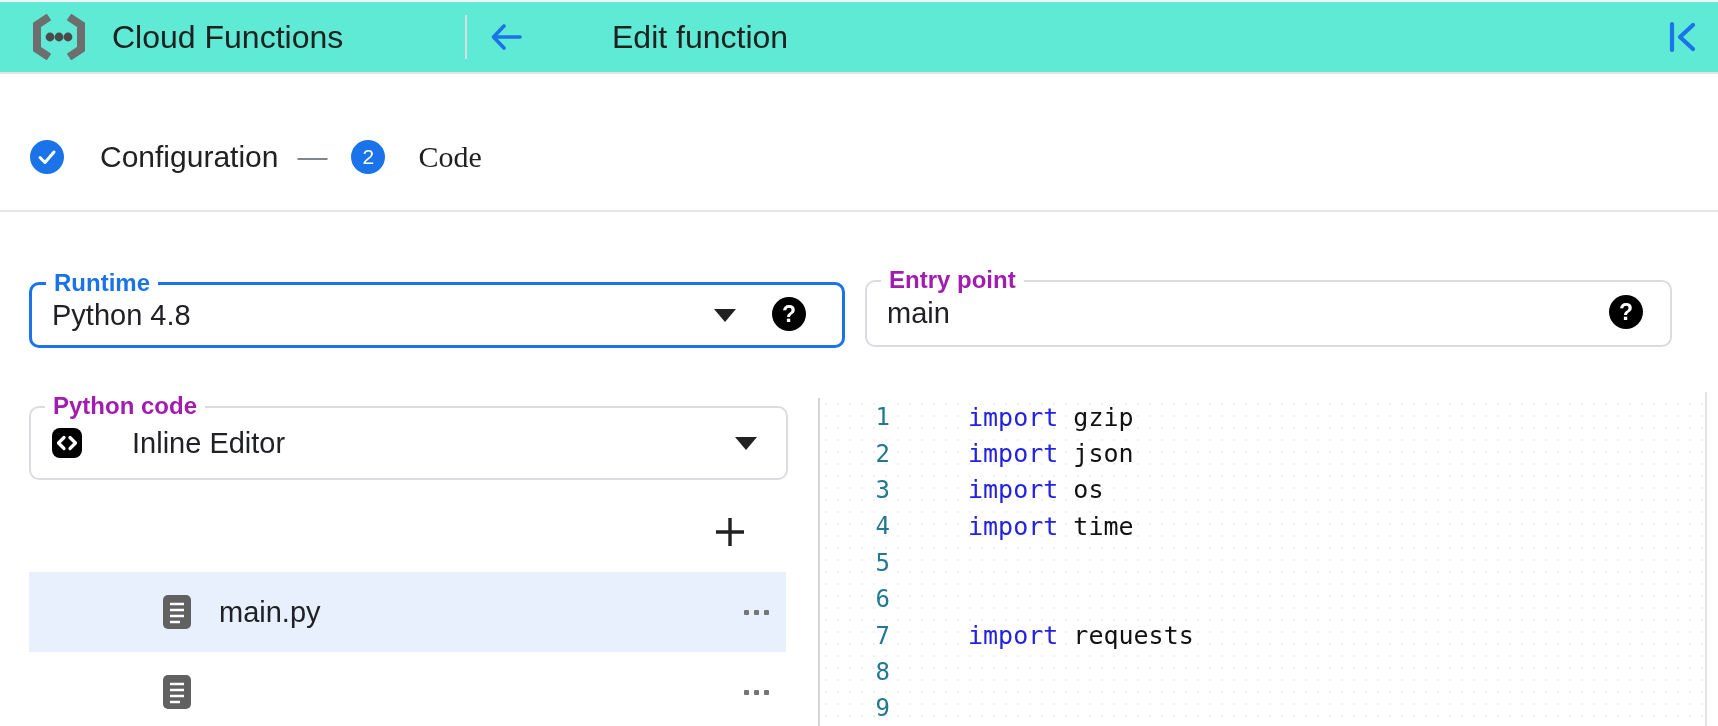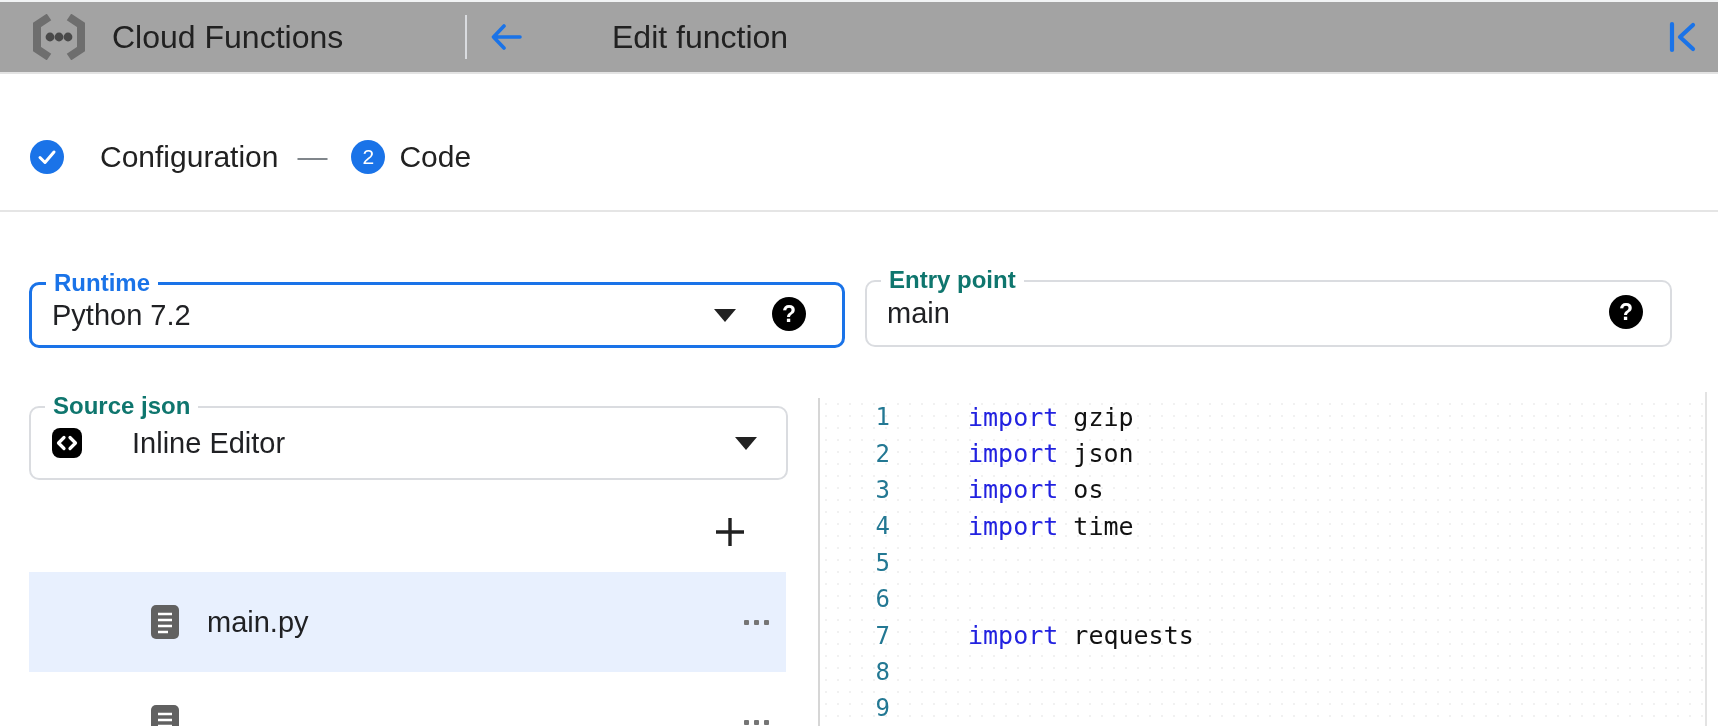--- a/index.html
+++ b/index.html
@@ -1,67 +1,67 @@
 <!DOCTYPE html>
 <html><head>
 <meta charset="utf-8">
 <style>
   html,body{margin:0;padding:0;background:#fff;}
   #app{position:relative;width:1718px;height:726px;background:#ffffff;overflow:hidden;
        font-family:"Liberation Sans",sans-serif;color:#202124;}
 
   
-  .header{position:absolute;left:0;top:0;right:0;height:70px;background:#a3a3a3;
+  .header{position:absolute;left:0;top:0;right:0;height:70px;background:#5eead4;
           border-top:2px solid #f1f3f4;border-bottom:2px solid #e3e3e3;}
   .logo{position:absolute;left:30px;top:12px;}
   .app-title{position:absolute;left:112px;top:0;height:70px;display:flex;align-items:center;
              font-size:32px;color:#212121;}
   .header-divider{position:absolute;left:465px;top:13px;width:2px;height:44px;background:#dadce0;}
   .back-btn{position:absolute;left:486px;top:15px;width:40px;height:40px;cursor:pointer;}
   .page-title{position:absolute;left:578px;top:0;height:70px;display:flex;align-items:center;
               font-size:32px;color:#212121;margin-left:34px;}
   .collapse-btn{position:absolute;left:1660px;top:14px;width:42px;height:42px;cursor:pointer;}
 
   
   .stepper{position:absolute;left:30px;top:118px;height:56px;display:flex;align-items:flex-end;}
   .step-circle{width:34px;height:34px;border-radius:50%;background:#1a73e8;display:flex;
                align-items:center;justify-content:center;color:#fff;font-size:21px;flex:none;}
   .step-label{font-size:30px;color:#212121;}
   .lbl1{margin-left:36px;}
   .connector{margin-left:19px;margin-right:24px;color:#80868b;font-size:30px;}
-  .lbl2{margin-left:14px;}
+  .lbl2{margin-left:33px;font-family:Liberation Serif, serif;}
 
   .divider2{position:absolute;left:0;right:0;top:210px;height:2px;background:#e5e5e5;}
 
   
   .field{position:absolute;border-radius:10px;background:#fff;}
   .field-runtime{left:29px;top:282px;width:798px;height:60px;border:3px solid #1a73e8;padding-left:12px;}
   .field-entry{left:865px;top:280px;width:803px;height:63px;border:2px solid #dadce0;}
   .field-source{left:29px;top:406px;width:755px;height:70px;border:2px solid #dadce0;}
   .field-label{position:absolute;top:-15px;left:14px;background:#fff;padding:0 8px;
-               font-size:24px;font-weight:600;line-height:26px;color:#0f766e;}
+               font-size:24px;font-weight:600;line-height:26px;color:#a21caf;}
   .field-runtime .field-label{color:#1a73e8;}
   .field-value{position:absolute;left:20px;top:0;bottom:0;display:flex;align-items:center;
                font-size:29px;color:#202124;}
   .field-source .field-value{left:101px;}
   .dd-arrow{position:absolute;width:0;height:0;border-left:11px solid transparent;
             border-right:11px solid transparent;border-top:13px solid #212121;}
   .field-runtime .dd-arrow{left:682px;top:24px;}
   .field-source .dd-arrow{left:704px;top:29px;}
   .help-icon{position:absolute;width:34px;height:34px;border-radius:50%;background:#000;
              color:#fff;display:flex;align-items:center;justify-content:center;
              font-size:23px;font-weight:700;cursor:pointer;}
   .field-runtime .help-icon{left:740px;top:12px;}
   .field-entry .help-icon{left:742px;top:13px;}
   .source-glyph{position:absolute;left:21px;top:20px;}
 
   
   .plus-btn{position:absolute;left:712px;top:514px;width:36px;height:36px;cursor:pointer;}
   .file-list{position:absolute;left:29px;top:572px;width:757px;}
-  .file-row{height:100px;display:flex;align-items:center;cursor:pointer;}
+  .file-row{height:80px;display:flex;align-items:center;cursor:pointer;padding-left:12px;}
   .file-row.selected{background:#e8f0fe;}
   .file-icon{margin-left:122px;flex:none;display:flex;}
   .file-name{margin-left:28px;font-size:29px;color:#202124;}
   .file-dots{margin-left:auto;margin-right:17px;display:flex;gap:5px;}
   .file-dots i{width:5px;height:5px;background:#757575;border-radius:1px;display:block;}
 
   
   .editor{position:absolute;left:790px;top:392px;width:928px;height:334px;overflow:hidden;background:#fff;}
   .editor-dots{position:absolute;left:30px;top:6px;width:885px;bottom:0;
      background-image:radial-gradient(rgba(0,0,0,0.055) 1.4px,transparent 1.5px);
@@ -112,33 +112,33 @@
     <div class="step-circle">
       <span>2</span>
     </div>
     <div class="step-label lbl2">Code</div>
   </div>
 
   <div class="divider2"></div>
 
   <div class="field field-runtime">
     <span class="field-label">Runtime</span>
-    <span class="field-value">Python 7.2</span>
+    <span class="field-value">Python 4.8</span>
     <span class="dd-arrow"></span>
     <span class="help-icon">?</span>
   </div>
 
   <div class="field field-entry">
     <span class="field-label">Entry point</span>
     <span class="field-value">main</span>
     <span class="help-icon">?</span>
   </div>
 
   <div class="field field-source">
-    <span class="field-label">Source json</span>
+    <span class="field-label">Python code</span>
     <svg class="source-glyph" width="30" height="30" viewBox="0 0 30 30">
       <rect x="0" y="0" width="30" height="30" rx="8" fill="#000"></rect>
       <path d="M12 9.5 L6.5 15 L12 20.5" fill="none" stroke="#fff" stroke-width="3.2" stroke-linecap="round" stroke-linejoin="round"></path>
       <path d="M18 9.5 L23.5 15 L18 20.5" fill="none" stroke="#fff" stroke-width="3.2" stroke-linecap="round" stroke-linejoin="round"></path>
     </svg>
     <span class="field-value">Inline Editor</span>
     <span class="dd-arrow"></span>
   </div>
 
   <svg class="plus-btn" viewBox="0 0 36 36">

